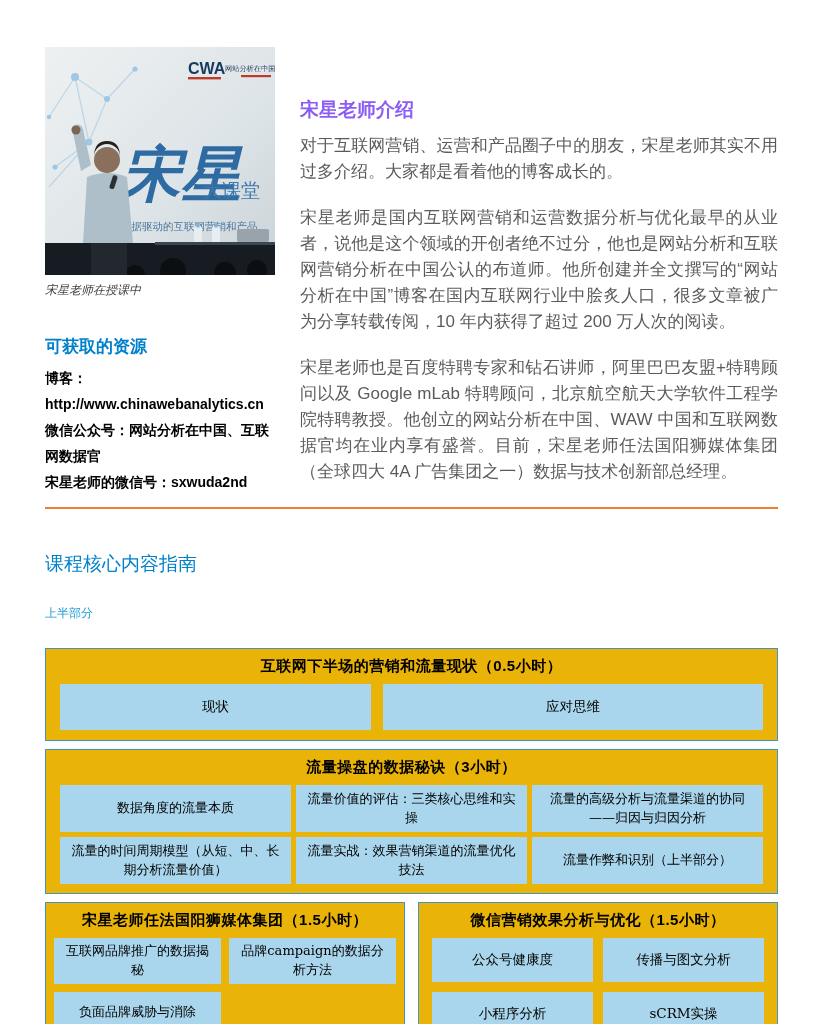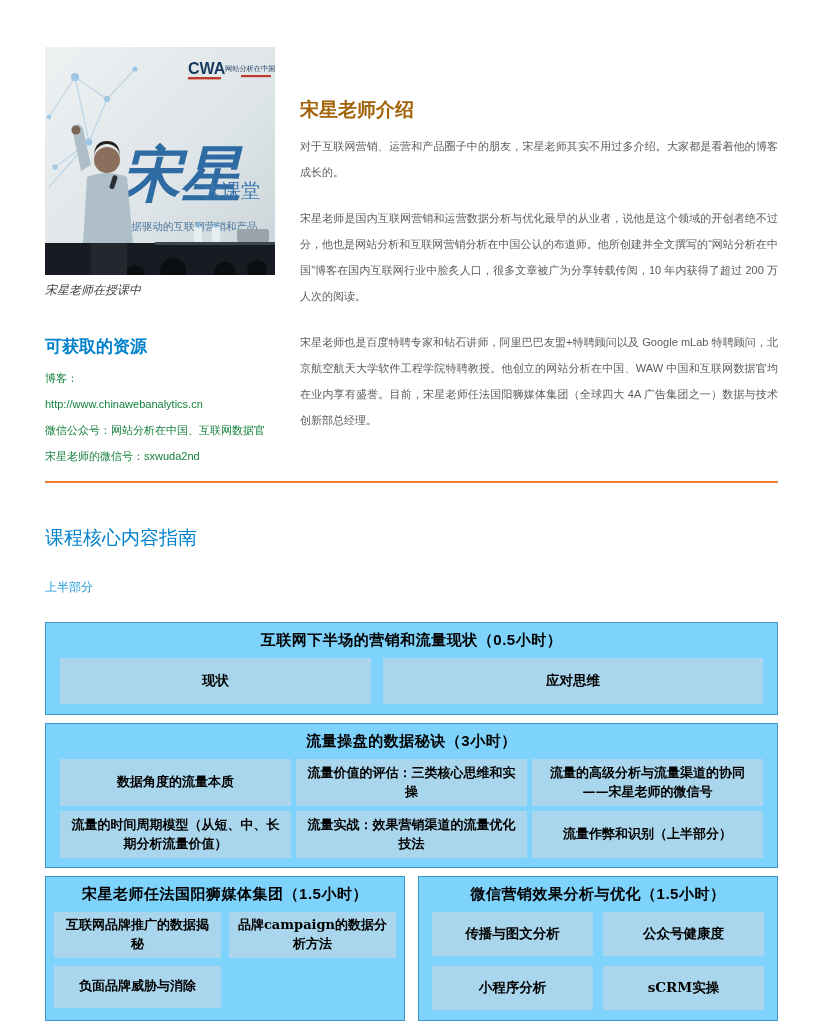--- a/index.html
+++ b/index.html
@@ -17,46 +17,46 @@
   .top-section { display: flex; gap: 25px; }
   .left-col { width: 230px; flex: none; }
   .right-col { flex: 1; padding-top: 50px; }
 
   .photo { width: 230px; height: 228px; position: relative; overflow: hidden; }
   .photo svg { display: block; }
   .photo-caption { font-style: italic; font-size: 12px; color: #3f3f3f; margin-top: 7px; }
 
   .resources { margin-top: 36px; }
   .resources h3 { color: #0081cc; font-size: 17px; line-height: 24px; font-weight: bold; margin-bottom: 6px; }
-  .res-line { font-size: 11px; line-height: 26px; color: #15803d; word-break: break-all; }
-
-  .right-col h2.intro-heading { color: #a16207; font-size: 19px; line-height: 26px; font-weight: bold; margin-bottom: 10px; }
-  .right-col p { font-size: 11px; line-height: 26px; color: #5b5b5b; margin-bottom: 20px; text-align: justify; }
+  .res-line { font-size: 14px; line-height: 26px; color: #000000; word-break: break-all; font-weight: bold; }
+
+  .right-col h2.intro-heading { color: #8b5cf6; font-size: 19px; line-height: 26px; font-weight: bold; margin-bottom: 10px; }
+  .right-col p { font-size: 17px; line-height: 26px; color: #5b5b5b; margin-bottom: 20px; text-align: justify; }
   .right-col p.last { margin-bottom: 0; }
 
   
   .divider { border: none; border-top: 2px solid #ED7D31; margin-top: 12px; }
   .course-heading { color: #0081cc; font-size: 19px; font-weight: normal; margin-top: 42px; }
   .part-label { color: #1E9BD7; font-size: 12px; margin-top: 28px; }
 
   
   .grid { margin-top: 26px; }
   .grid-row { display: flex; gap: 13px; margin-bottom: 8px; }
-  .course-block { background: #7dd3fc; border: 1px solid #3e95c8; }
+  .course-block { background: #eab308; border: 1px solid #3e95c8; }
   .course-block.half { flex: 1; }
   .course-block.full { margin-bottom: 8px; }
   .block-title { color: #000; font-weight: bold; font-size: 15px; text-align: center; padding: 8px 4px 6px; letter-spacing: 0.5px; }
   .cells { display: grid; }
   .cell {
     background: #A9D6EC;
     display: flex; align-items: center; justify-content: center;
     text-align: center;
     font-family: "DejaVu Serif", "Liberation Serif", serif;
     font-size: 13.5px; line-height: 1.45; color: #000;
-    padding: 4px 6px; min-height: 46px; font-weight: bold;
+    padding: 4px 6px; min-height: 46px;
   }
   .cells.cols-2a { grid-template-columns: 0.9fr 1.1fr; gap: 12px; padding: 2px 14px 10px; }
   .cells.cols-4  { grid-template-columns: repeat(4, 1fr); gap: 7px; padding: 2px 9px 9px; }
   .cells.cols-4 .cell { min-height: 52px; font-size: 13px; padding: 4px 2px; }
   .cells.cols-3  { grid-template-columns: repeat(3, 1fr); gap: 5px; padding: 2px 14px 9px; }
   .cells.cols-3 .cell { min-height: 47px; font-size: 13px; }
   .cells.cols-2  { grid-template-columns: 1fr 1fr; gap: 8px; padding: 2px 8px 9px; }
   .cells.cols-2 .cell { min-height: 42px; font-size: 13px; }
   .course-block.wechat .cells.cols-2 { gap: 10px; padding: 2px 13px 10px; }
   .course-block.wechat .cells.cols-2 .cell { min-height: 44px; font-size: 13.5px; }
@@ -165,41 +165,41 @@
             <div class="cell">应对思维</div>
           </div>
         </div>
       </div>
 
       <div class="course-block full">
         <div class="block-title">流量操盘的数据秘诀（3小时）</div>
         <div class="cells cols-3">
           <div class="cell">数据角度的流量本质</div>
           <div class="cell">流量价值的评估：三类核心思维和实操</div>
-          <div class="cell">流量的高级分析与流量渠道的协同——宋星老师的微信号</div>
+          <div class="cell">流量的高级分析与流量渠道的协同——归因与归因分析</div>
           <div class="cell">流量的时间周期模型（从短、中、长期分析流量价值）</div>
           <div class="cell">流量实战：效果营销渠道的流量优化技法</div>
           <div class="cell">流量作弊和识别（上半部分）</div>
         </div>
       </div>
 
       <div class="grid-row">
         <div class="course-block half">
           <div class="block-title">宋星老师任法国阳狮媒体集团（1.5小时）</div>
           <div class="cells cols-2">
             <div class="cell">互联网品牌推广的数据揭秘</div>
             <div class="cell">品牌campaign的数据分析方法</div>
             <div class="cell">负面品牌威胁与消除</div>
           </div>
         </div>
         <div class="course-block half wechat">
           <div class="block-title">微信营销效果分析与优化（1.5小时）</div>
           <div class="cells cols-2">
+            <div class="cell">公众号健康度</div>
             <div class="cell">传播与图文分析</div>
-            <div class="cell">公众号健康度</div>
             <div class="cell">小程序分析</div>
             <div class="cell">sCRM实操</div>
           </div>
         </div>
       </div>
 
     </div>
   </div>
 </div>
 

